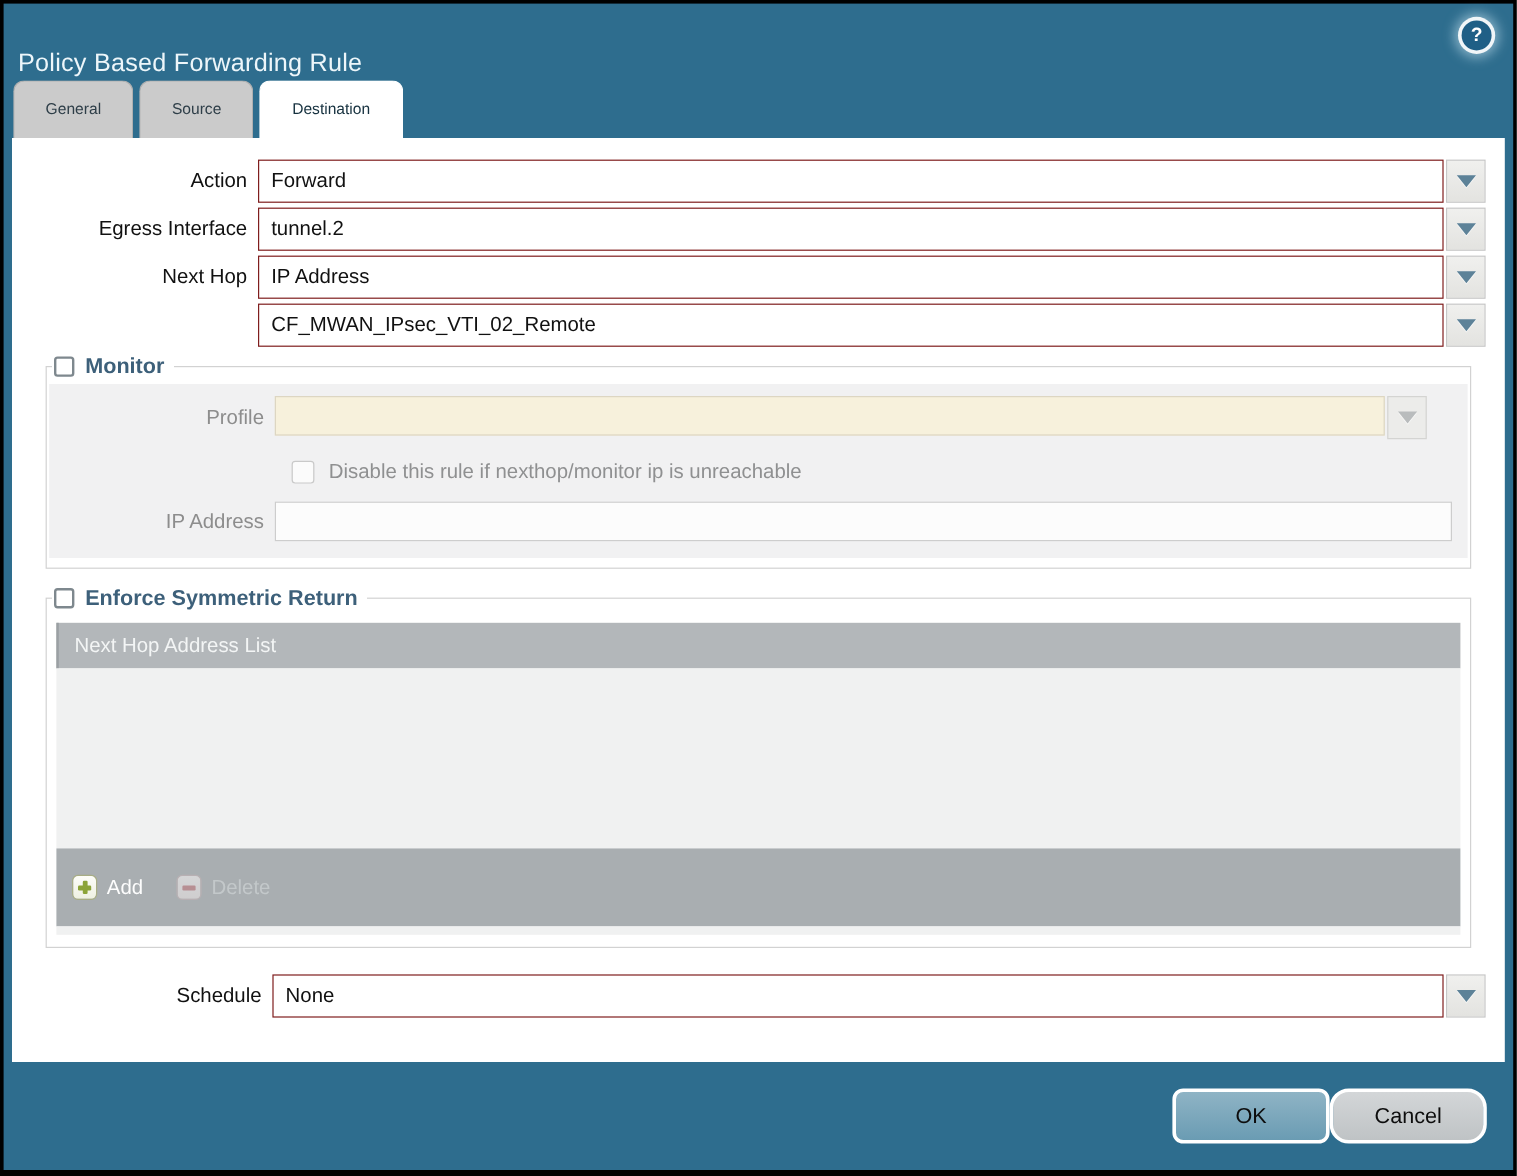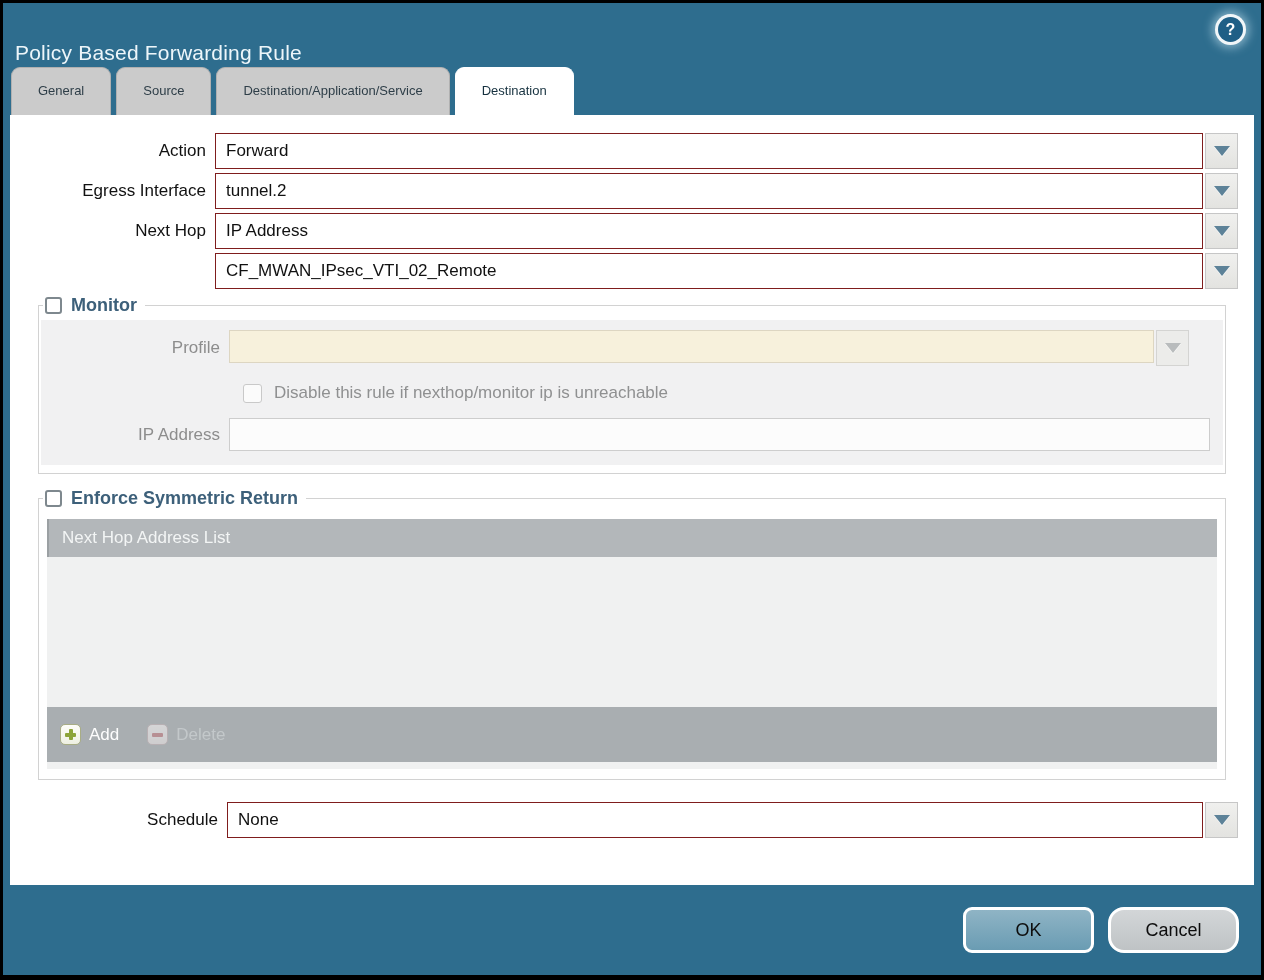--- a/index.html
+++ b/index.html
@@ -197,21 +197,21 @@
     background: #b3b7ba;
     border-left: 2px solid #9ba0a3;
     color: #f3f5f5;
     font-size: 17px;
     display: flex;
     align-items: center;
     padding-left: 13px;
   }
   .nh-body { height: 150px; background: #f0f1f1; }
   .nh-footer {
-    height: 55px;
+    height: 65px;
     background: #a9aeb1;
     display: flex;
     align-items: center;
     gap: 28px;
     padding-left: 13px;
   }
   .nh-bottomstrip { height: 7px; background: #f0f1f1; }
   .tool-btn {
     display: flex;
     align-items: center;
@@ -239,21 +239,20 @@
   .tool-btn.disabled .tool-ico { opacity: .55; }
   .tool-label { font-size: 17px; color: #fdfdfd; }
   .tool-btn.disabled .tool-label { color: #c3c8ca; }
   .schedule-row { margin-top: 22px; padding-left: 12px; }
   
   .footer {
     flex: 1;
     display: flex;
     justify-content: flex-end;
     align-items: center;
-    gap: 14px;
     padding-right: 22px;
   }
   .btn {
     width: 131px;
     height: 46px;
     border-radius: 9px;
     border: 3px solid #ffffff;
     font-family: "Liberation Sans", sans-serif;
     font-size: 18px;
     color: #0d0d0d;
@@ -268,21 +267,20 @@
 <div class="dialog">
 
   <div class="titlebar">
     <span class="title">Policy Based Forwarding Rule</span>
     <span class="help-btn">?</span>
   </div>
 
   <div class="tabs">
     <div class="tab"><span>General</span></div>
     <div class="tab"><span>Source</span></div>
-    <div class="tab"><span>Destination/Application/Service</span></div>
     <div class="tab active"><span>Destination</span></div>
   </div>
 
   <div class="content">
 
     <div class="row">
       <span class="lbl">Action</span>
       <div class="fieldwrap">
         <input class="combo-input" value="Forward" style="">
         <div class="dd-btn">

